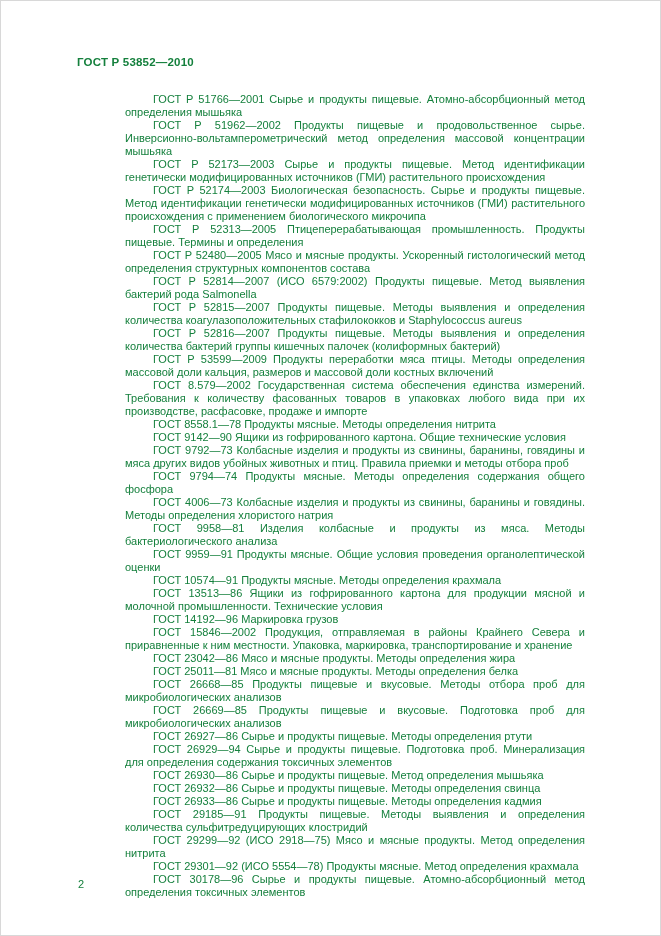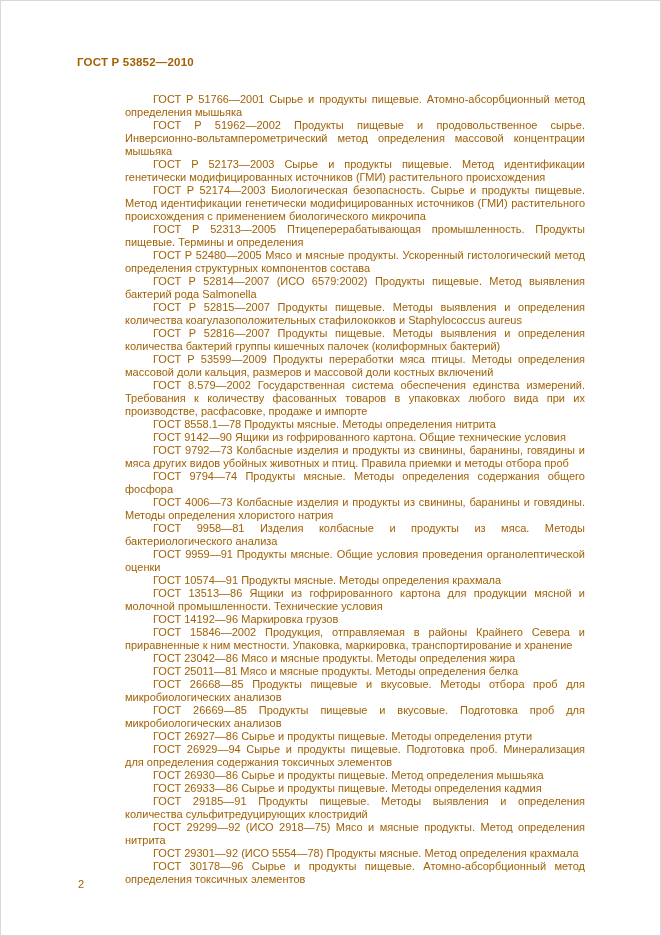--- a/index.html
+++ b/index.html
@@ -10,21 +10,21 @@
   .page {
     width: 661px;
     height: 936px;
     box-sizing: border-box;
     background: #ffffff;
     border: 1px solid #d8d8d8;
     padding: 55px 75px 0 76px;
     position: relative;
     overflow: hidden;
     font-family: "Liberation Sans", sans-serif;
-    color: #a16207;
+    color: #15803d;
   }
   .doc-header {
     font-weight: bold;
     font-size: 11.5px;
     letter-spacing: 0.2px;
     margin: 0 0 25px 0;
   }
   .refs {
     font-size: 11px;
     line-height: 13px;
@@ -71,20 +71,21 @@
       <p>ГОСТ 13513—86 Ящики из гофрированного картона для продукции мясной и молочной промышленности. Технические условия</p>
       <p>ГОСТ 14192—96 Маркировка грузов</p>
       <p>ГОСТ 15846—2002 Продукция, отправляемая в районы Крайнего Севера и приравненные к ним местности. Упаковка, маркировка, транспортирование и хранение</p>
       <p>ГОСТ 23042—86 Мясо и мясные продукты. Методы определения жира</p>
       <p>ГОСТ 25011—81 Мясо и мясные продукты. Методы определения белка</p>
       <p>ГОСТ 26668—85 Продукты пищевые и вкусовые. Методы отбора проб для микробиологических анализов</p>
       <p>ГОСТ 26669—85 Продукты пищевые и вкусовые. Подготовка проб для микробиологических анализов</p>
       <p>ГОСТ 26927—86 Сырье и продукты пищевые. Методы определения ртути</p>
       <p>ГОСТ 26929—94 Сырье и продукты пищевые. Подготовка проб. Минерализация для определения содержания токсичных элементов</p>
       <p>ГОСТ 26930—86 Сырье и продукты пищевые. Метод определения мышьяка</p>
+      <p>ГОСТ 26932—86 Сырье и продукты пищевые. Методы определения свинца</p>
       <p>ГОСТ 26933—86 Сырье и продукты пищевые. Методы определения кадмия</p>
       <p>ГОСТ 29185—91 Продукты пищевые. Методы выявления и определения количества сульфитредуцирующих клостридий</p>
       <p>ГОСТ 29299—92 (ИСО 2918—75) Мясо и мясные продукты. Метод определения нитрита</p>
       <p>ГОСТ 29301—92 (ИСО 5554—78) Продукты мясные. Метод определения крахмала</p>
       <p>ГОСТ 30178—96 Сырье и продукты пищевые. Атомно-абсорбционный метод определения токсичных элементов</p>
     </div>
 
   <div class="page-number">2</div>
 </div>
 

